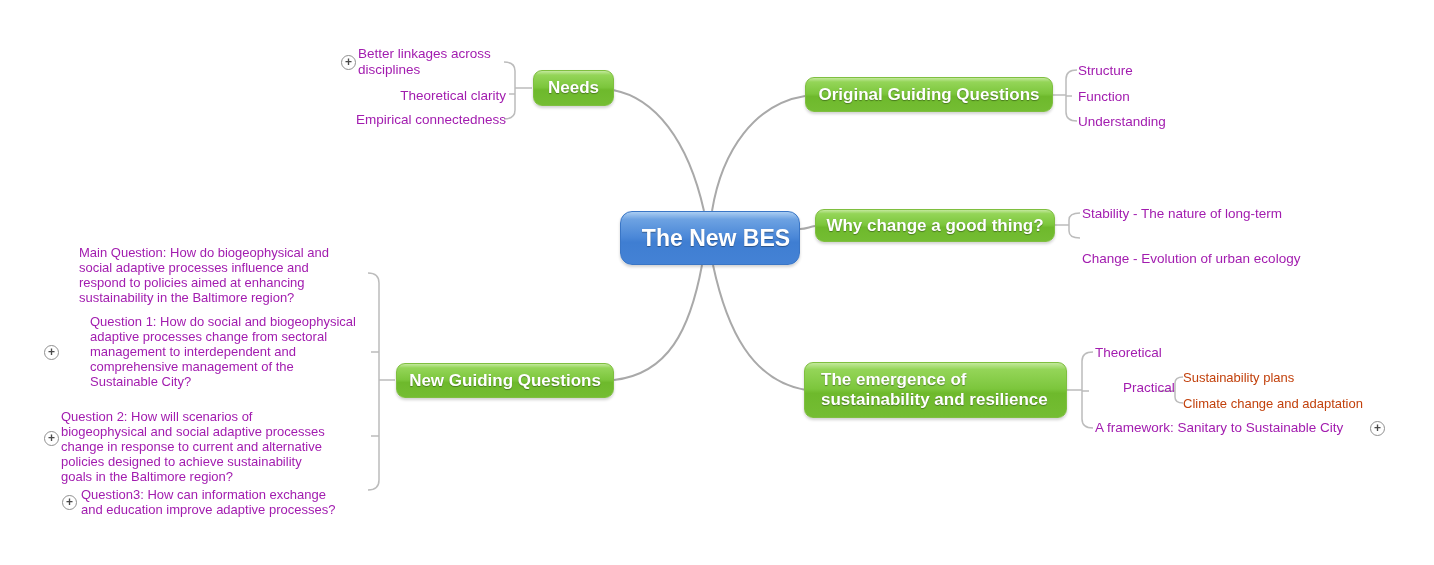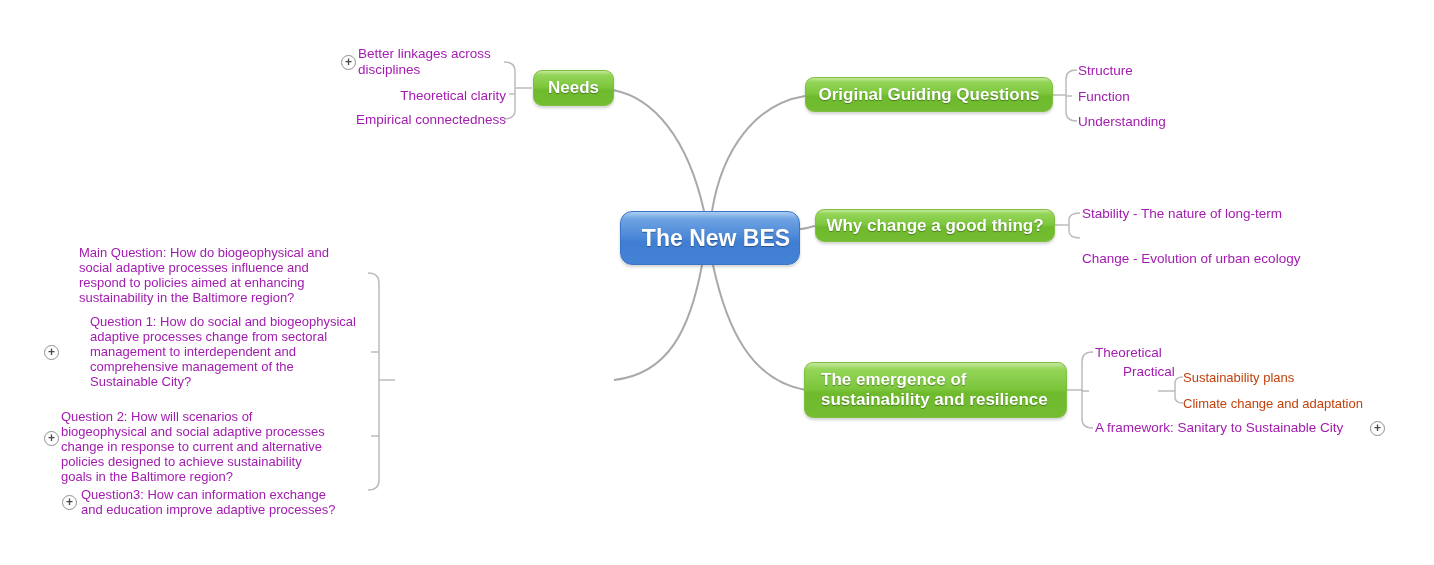--- a/index.html
+++ b/index.html
@@ -43,21 +43,21 @@
 
   #lbl-better-linkages { left:358px; top:46px; }
   #lbl-theoretical     { right:928px; top:88px; }
   #lbl-empirical       { right:928px; top:112px; }
   #lbl-structure       { left:1078px; top:63px; }
   #lbl-function        { left:1078px; top:89px; }
   #lbl-understanding   { left:1078px; top:114px; }
   #lbl-stability       { left:1082px; top:206px; }
   #lbl-change          { left:1082px; top:231px;margin-top:20px; }
   #lbl-conceptual      { left:1095px; top:345px; }
-  #lbl-practical       { left:1095px; top:364px;padding-left:28px; }
+  #lbl-practical       { left:1095px; top:380px;padding-left:28px; }
   #lbl-sus-plans       { left:1183px; top:370px; }
   #lbl-climate         { left:1183px; top:396px; }
   #lbl-framework       { left:1095px; top:420px; }
   #lbl-main-question   { left:79px;  top:245px; }
   #lbl-question1       { left:66px;  top:314px;margin-left:24px; }
   #lbl-question2       { left:61px;  top:401px;margin-top:8px; }
   #lbl-question3       { left:81px;  top:487px; }
 
   .plus {
     position:absolute; width:15px; height:15px; box-sizing:border-box;
@@ -95,20 +95,21 @@
     <path class="bracket" d="M 1158,391 L 1175,391 M 1183,377 Q 1175,377 1175,383 L 1175,397 Q 1175,403 1183,403"></path>
 
     <path class="bracket" d="M 395,380 L 379,380 M 368,273 Q 379,273 379,283 L 379,480 Q 379,490 368,490 M 371,352 L 379,352 M 371,436 L 379,436"></path>
   </svg>
 
   <div class="node blue" id="node-the-new-bes">The New BES</div>
 
   <div class="node green" id="node-needs">Needs</div>
   <div class="node green" id="node-ogq">Original Guiding Questions</div>
   <div class="node green" id="node-why">Why change a good thing?</div>
+  <div class="node green" id="node-ngq">New Guiding Questions</div>
   <div class="node green" id="node-emergence">The emergence of
 sustainability and resilience</div>
 
   <div class="leaf" id="lbl-better-linkages">Better linkages across
 disciplines</div>
   <div class="leaf" id="lbl-theoretical">Theoretical clarity</div>
   <div class="leaf" id="lbl-empirical">Empirical connectedness</div>
 
   <div class="leaf" id="lbl-structure">Structure</div>
   <div class="leaf" id="lbl-function">Function</div>

